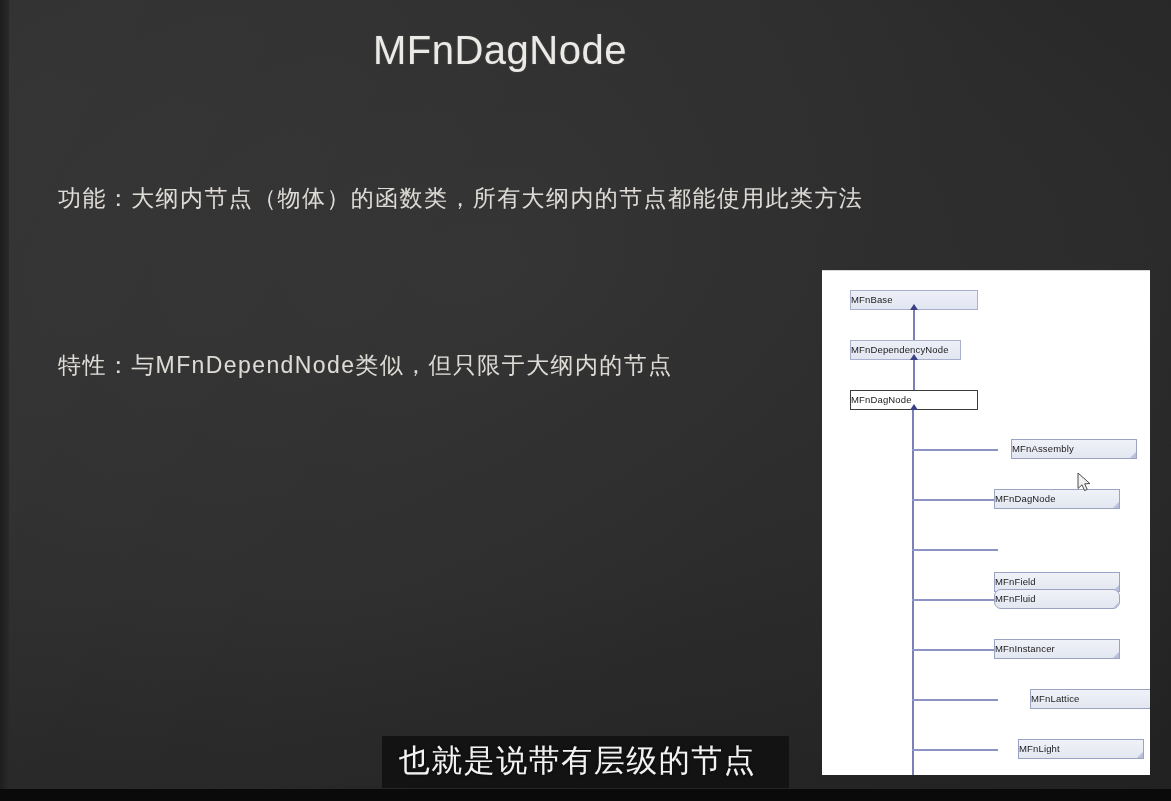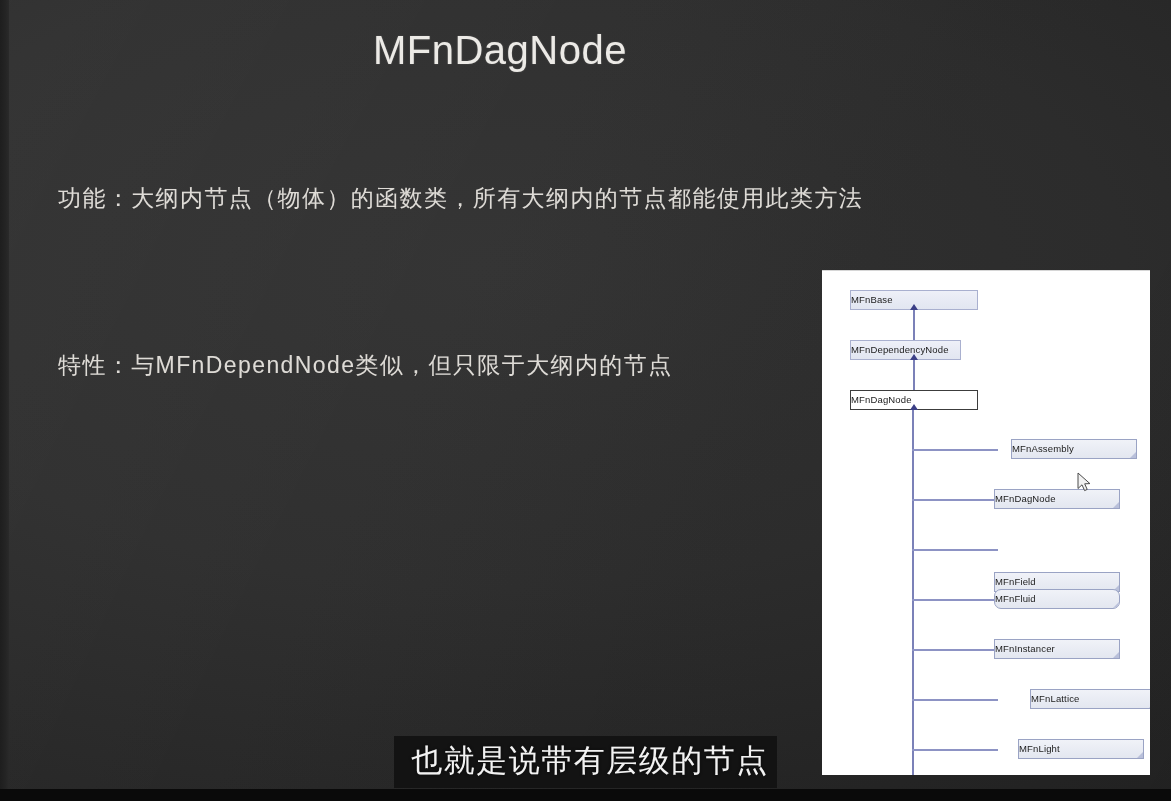--- a/index.html
+++ b/index.html
@@ -88,21 +88,21 @@
     text-align: center;
     pointer-events: none;
   }
   #caption-text {
     display: inline-block;
     background: #131313;
     color: #f2f2f2;
     font-size: 31px;
     line-height: 1.35;
     letter-spacing: 1.5px;
-    padding: 4px 8px 6px 17px;
+    padding: 4px 33px 6px 17px;
     text-shadow: 0 0 3px rgba(0,0,0,0.9), 0 0 1px rgba(255,255,255,0.25);
   }
 
   
   #diagram-panel {
     position: absolute;
     left: 822px;
     top: 270px;
     width: 328px;
     height: 504px;

